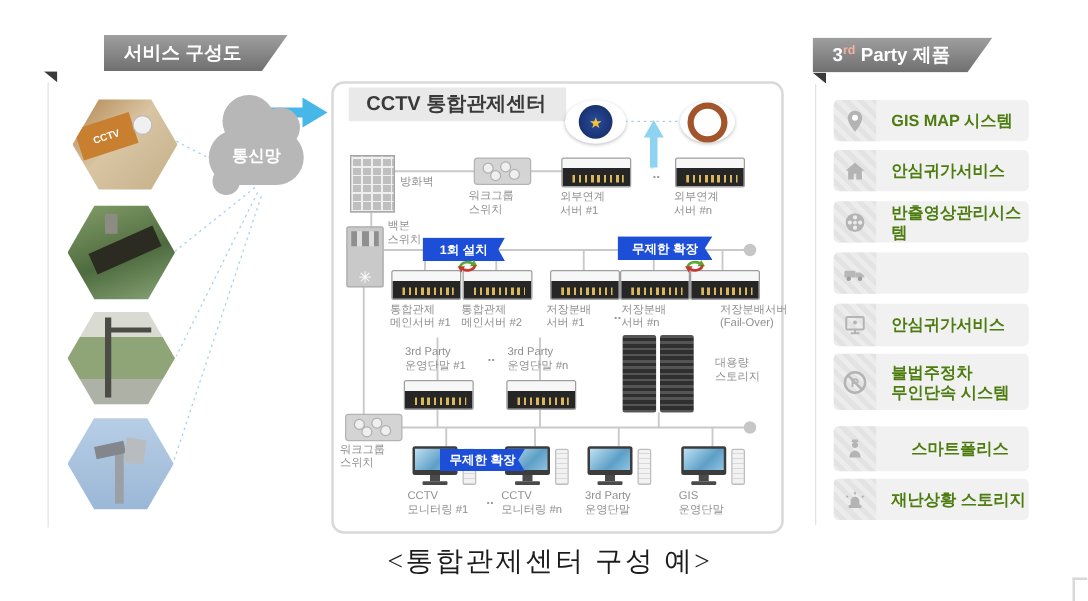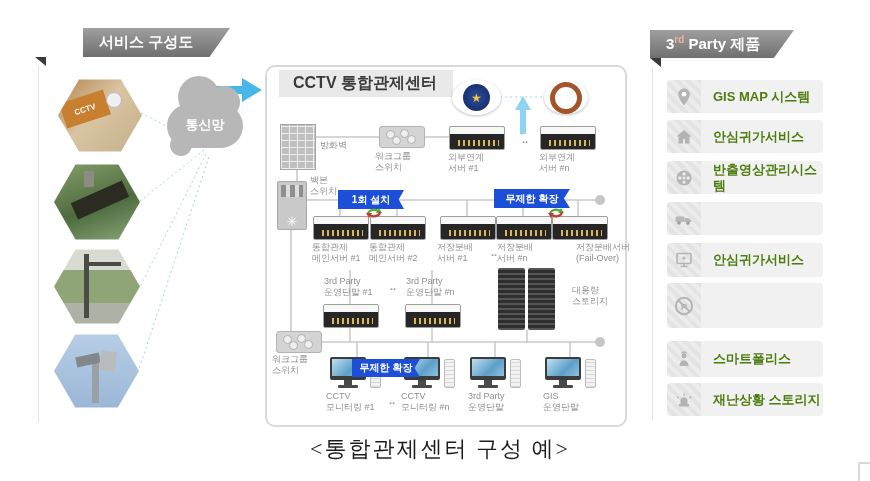--- a/index.html
+++ b/index.html
@@ -342,23 +342,25 @@
   </div>
 
   <div class="abs ritem" style="left:667px;top:283px;width:156px;height:45px;">
     <div class="ricon">
       <svg width="22" height="22" viewBox="0 0 20 20">
           <circle cx="10" cy="10" r="7.4" fill="none" stroke="#b4b4b4" stroke-width="1.8"></circle>
           <text x="10" y="13.4" font-size="9" font-weight="bold" fill="#b4b4b4" text-anchor="middle" font-family="sans-serif">P</text>
           <line x1="4.9" y1="4.9" x2="15.1" y2="15.1" stroke="#b4b4b4" stroke-width="1.8"></line>
         </svg>
     </div>
-  </div>
-
-  <div class="abs ritem" style="left:667px;top:341px;width:156px;height:36px;">
+    <div class="rlabel">불법주정차
+무인단속 시스템</div>
+  </div>
+
+  <div class="abs ritem" style="left:667px;top:341px;width:156px;height:36px;gap:16px;">
     <div class="ricon">
       <svg width="20" height="20" viewBox="0 0 20 20">
           <path d="M7 4.5h6l-1-2H8z" fill="#b4b4b4"></path>
           <circle cx="10" cy="7" r="2.4" fill="#b4b4b4"></circle>
           <path d="M5.5 17c0-3.4 2-5.4 4.5-5.4s4.5 2 4.5 5.4z" fill="#b4b4b4"></path>
         </svg>
     </div>
     <div class="rlabel">스마트폴리스</div>
   </div>
 

